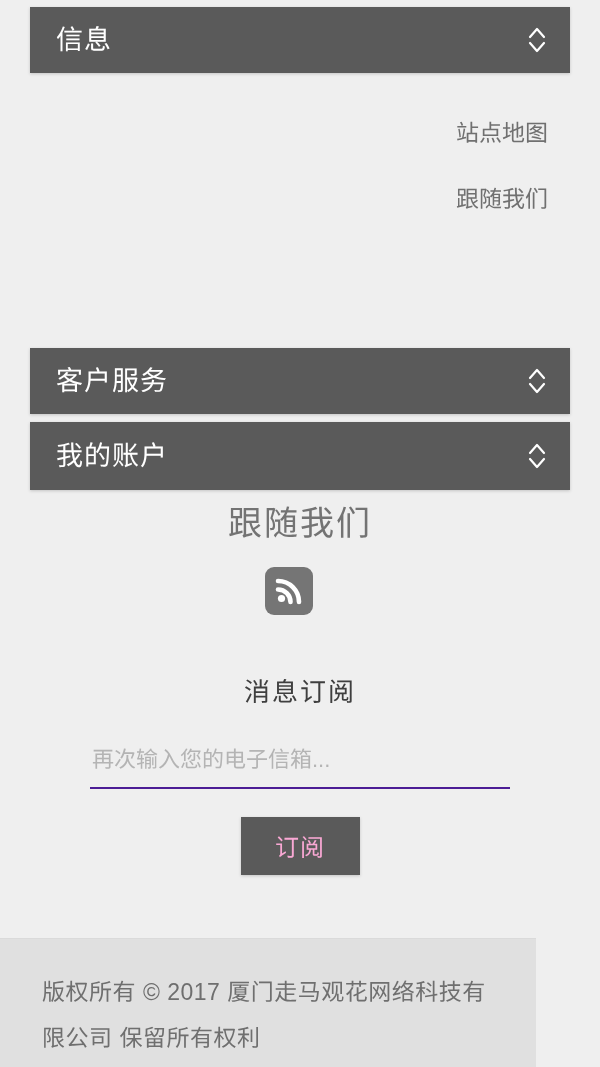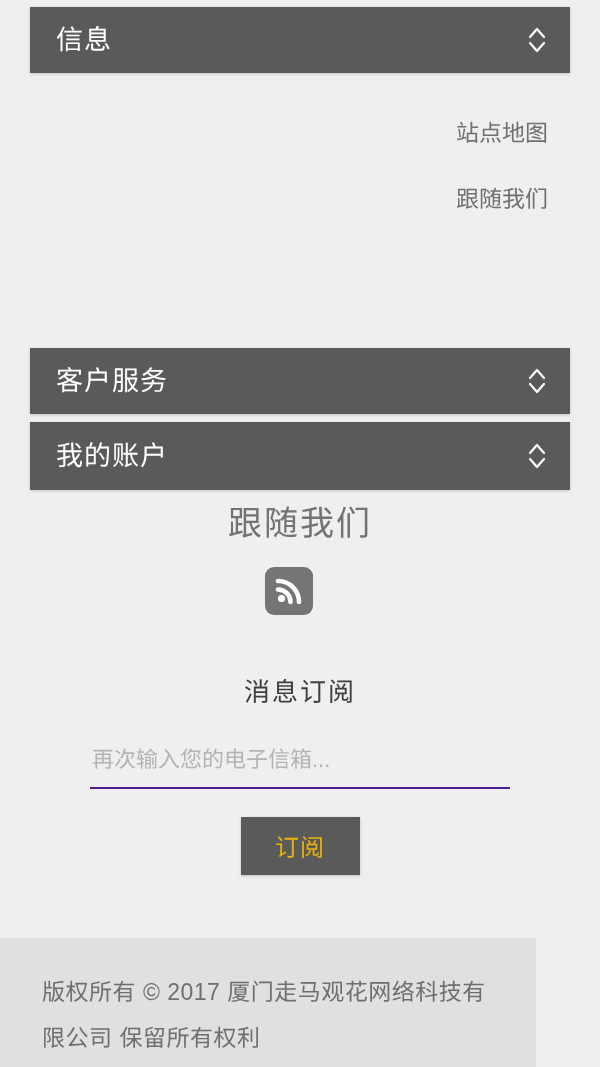--- a/index.html
+++ b/index.html
@@ -167,21 +167,21 @@
   }
 
   .email-input::placeholder { color: #b4b4b4; }
 
   .subscribe-button {
     margin-top: 28px;
     width: 119px;
     height: 58px;
     background: #5a5a5a;
     border: none;
-    color: #eab308;
+    color: #f9a8d4;
     font-family: Liberation Sans, sans-serif;
     font-size: 24px;
     letter-spacing: 1px;
     cursor: pointer;
     box-shadow: 0 1px 3px rgba(0,0,0,0.18);
     display: inline-block;
   }
 
   
   .footer-band {

